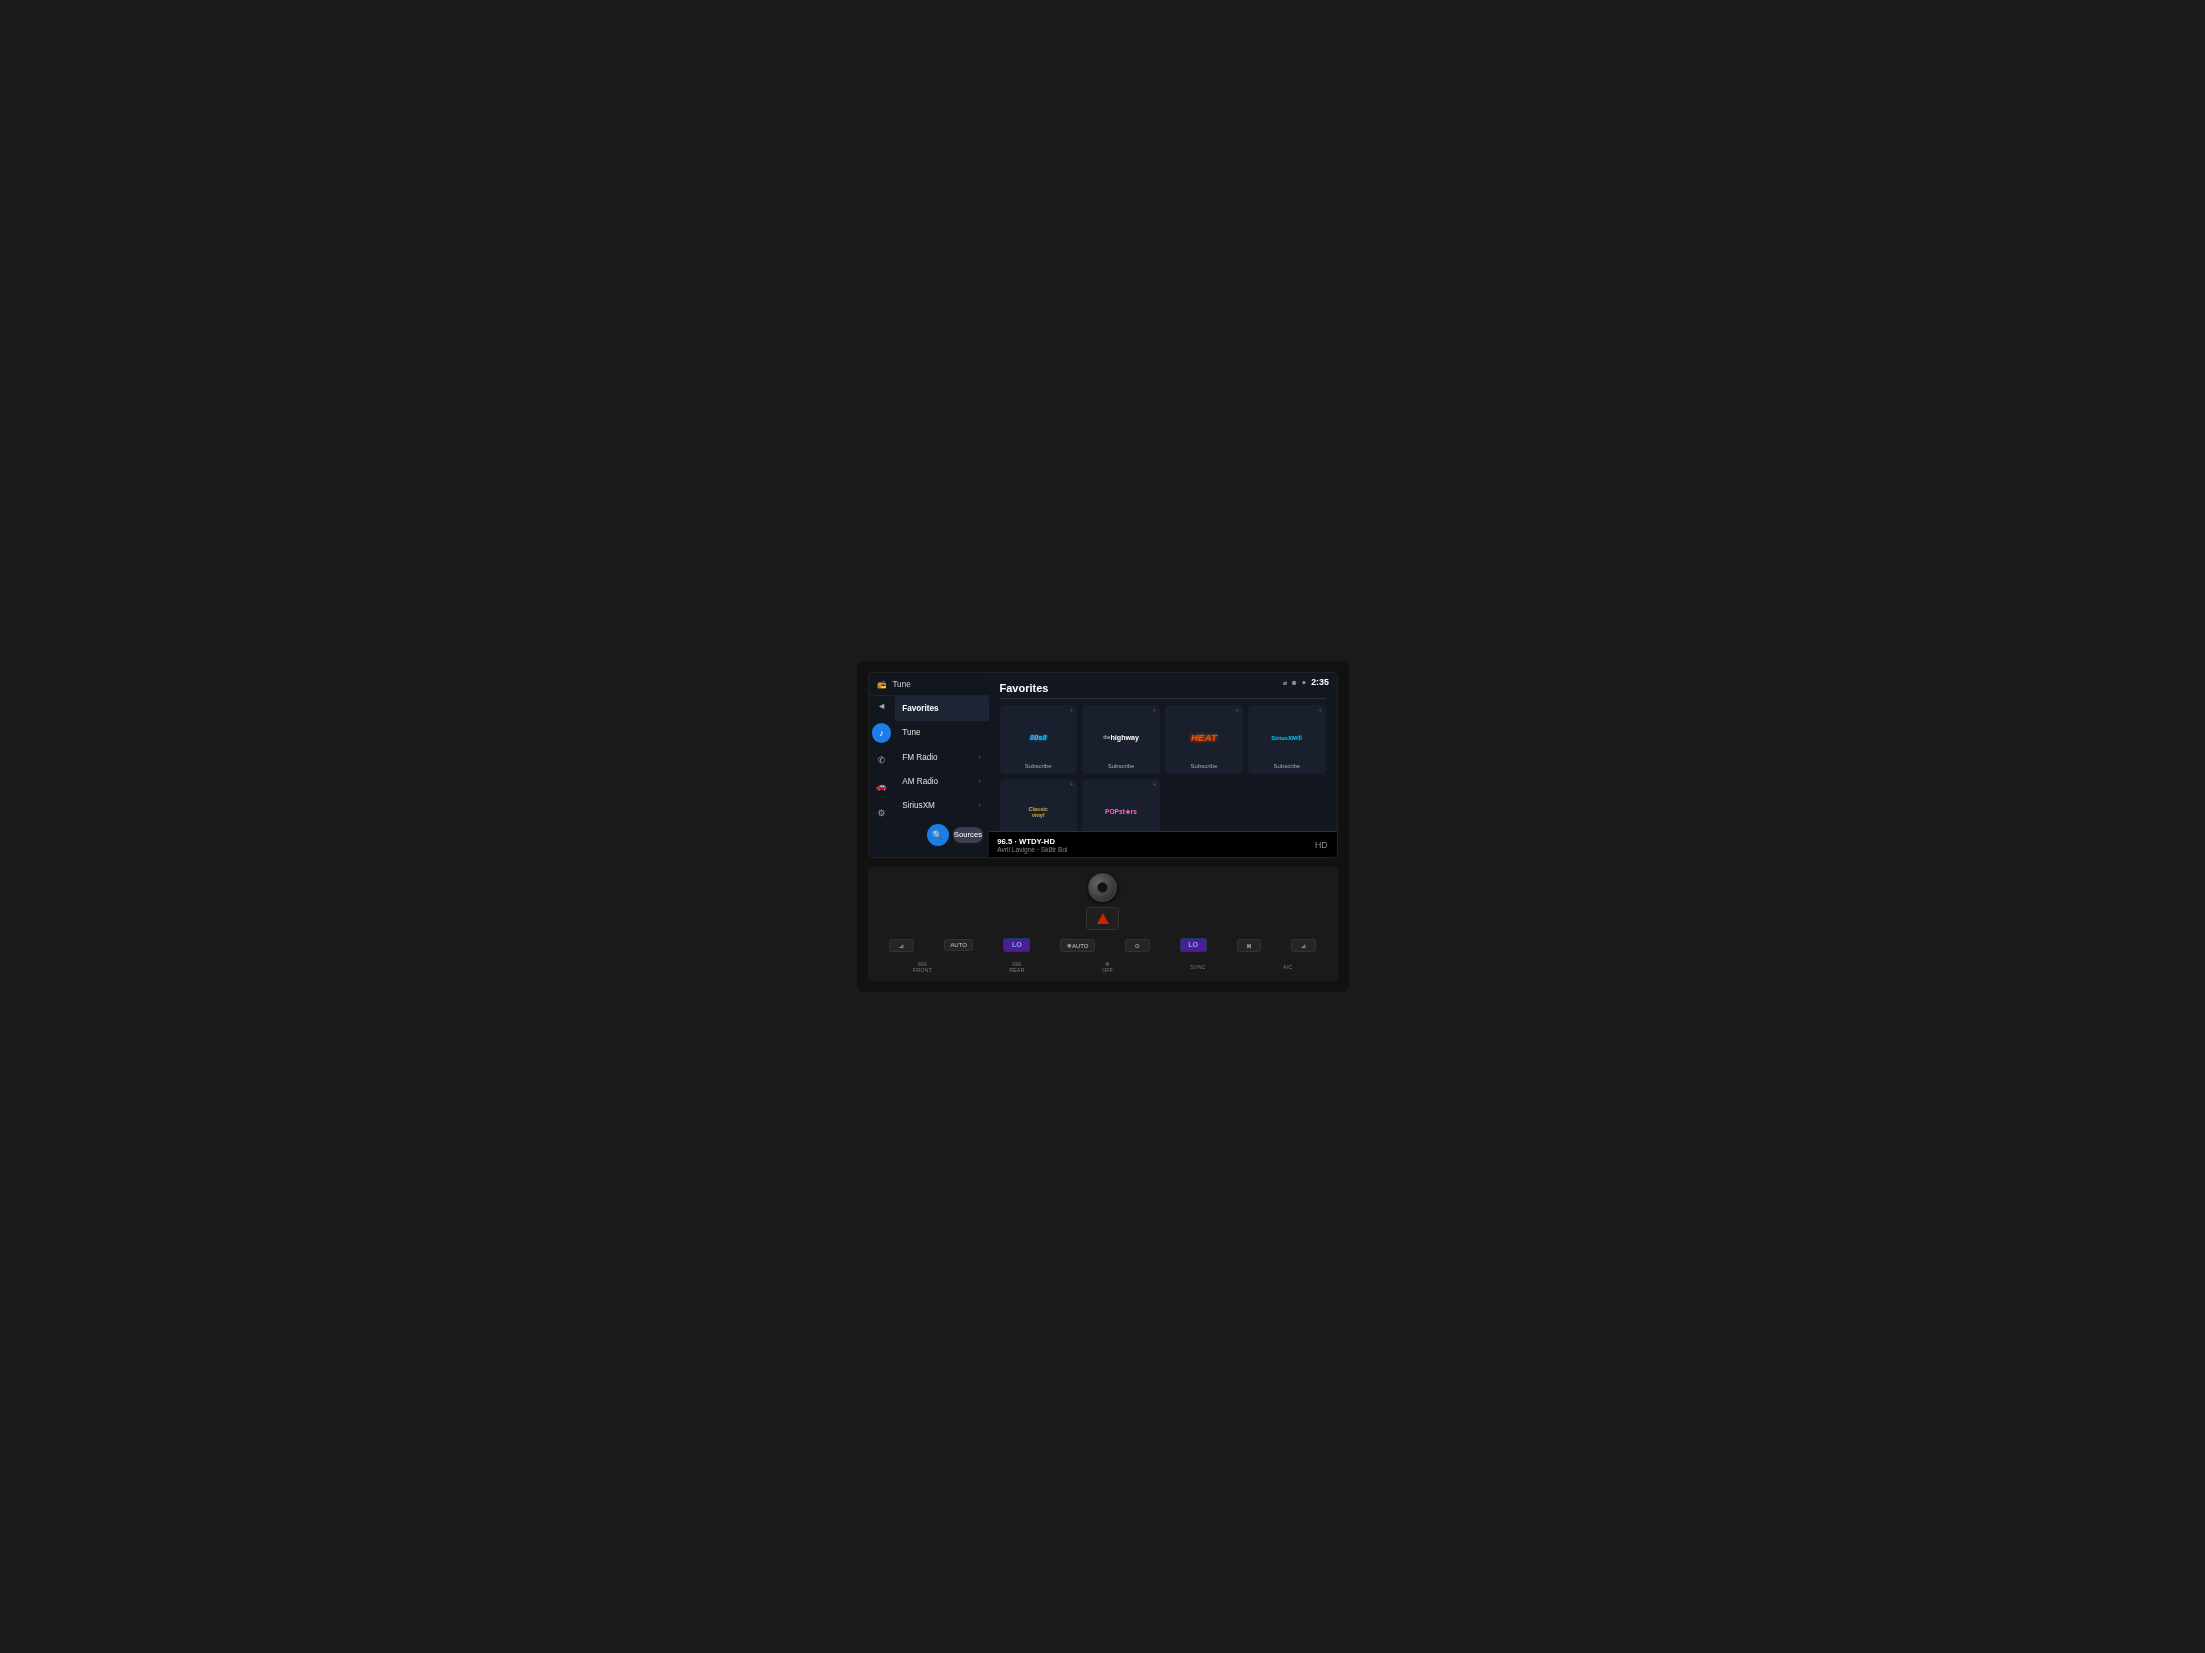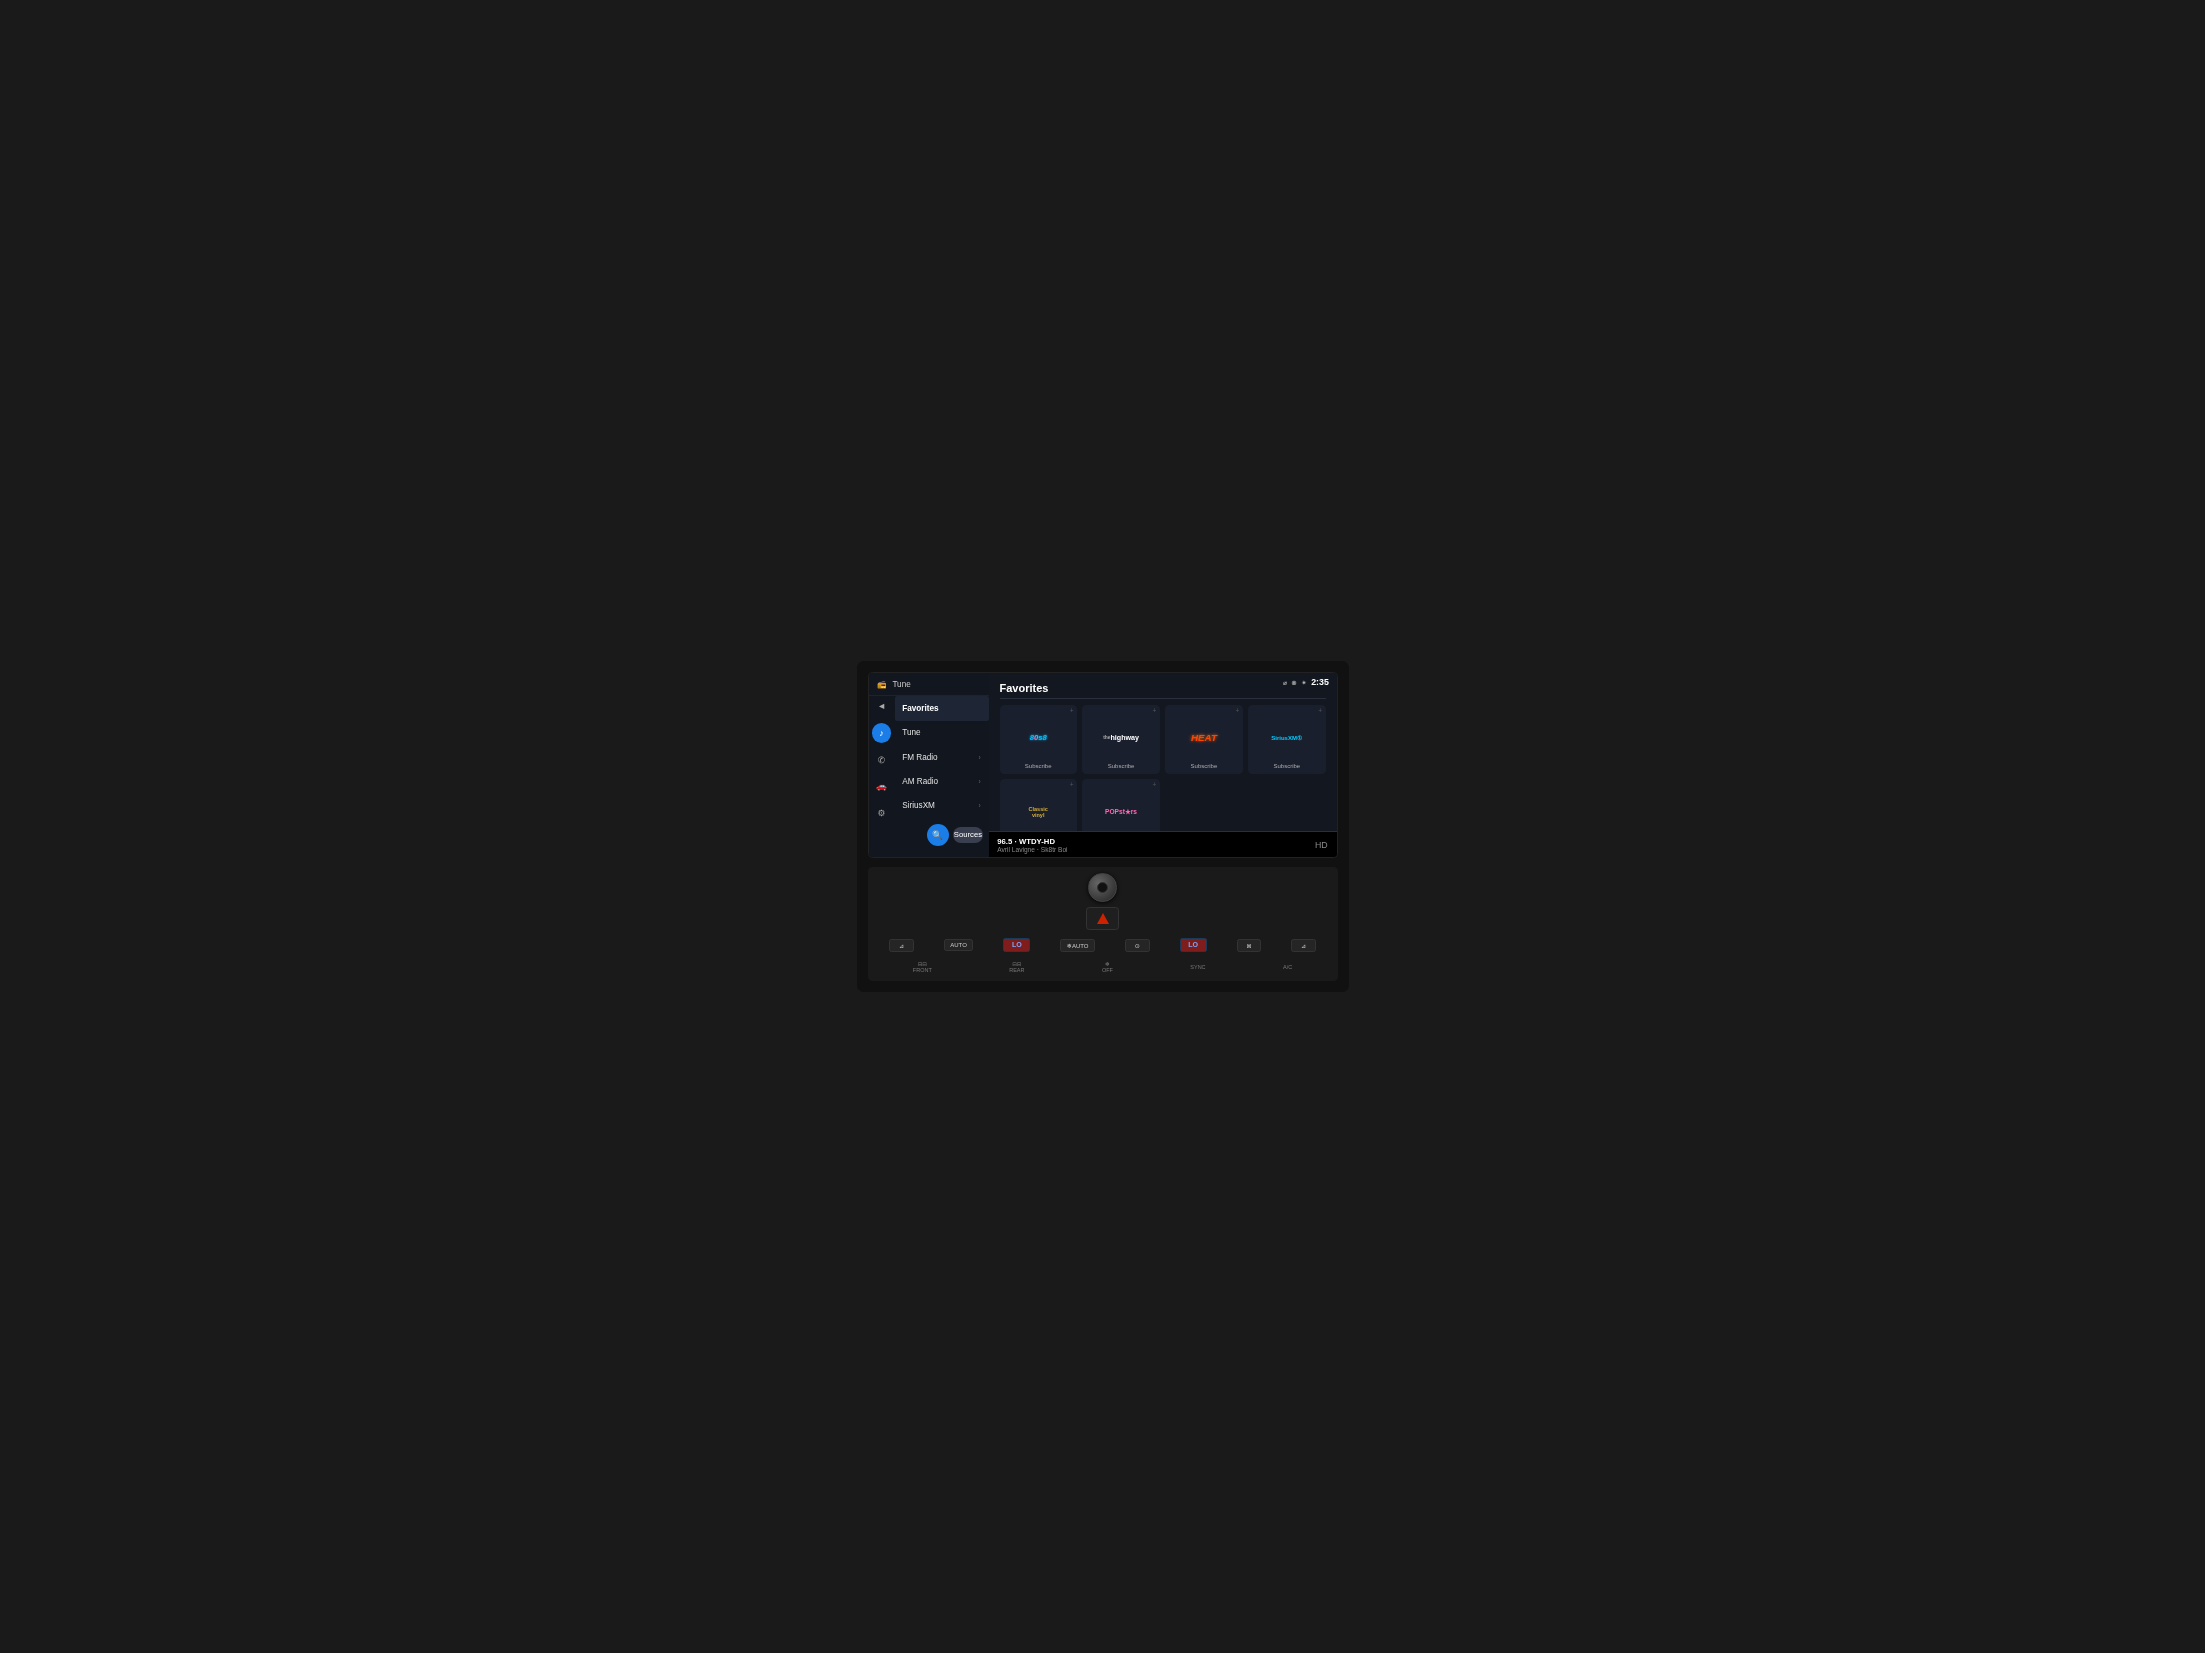--- a/index.html
+++ b/index.html
@@ -400,21 +400,21 @@
       border: 0.5px solid #333;
       border-radius: 2.2px;
       padding: 2.2px 5.5px;
       color: #ccc;
       font-size: 6px;
       min-width: 24.6px;
       text-align: center;
     }
 
     .climate-display {
-      background: #7f1d1d;
+      background: #4c1d95;
       border: 0.5px solid #1a3a5a;
       border-radius: 2.2px;
       padding: 2.2px 5.5px;
       color: #7af;
       font-size: 7.1px;
       font-weight: bold;
       min-width: 27px;
       text-align: center;
     }
 

